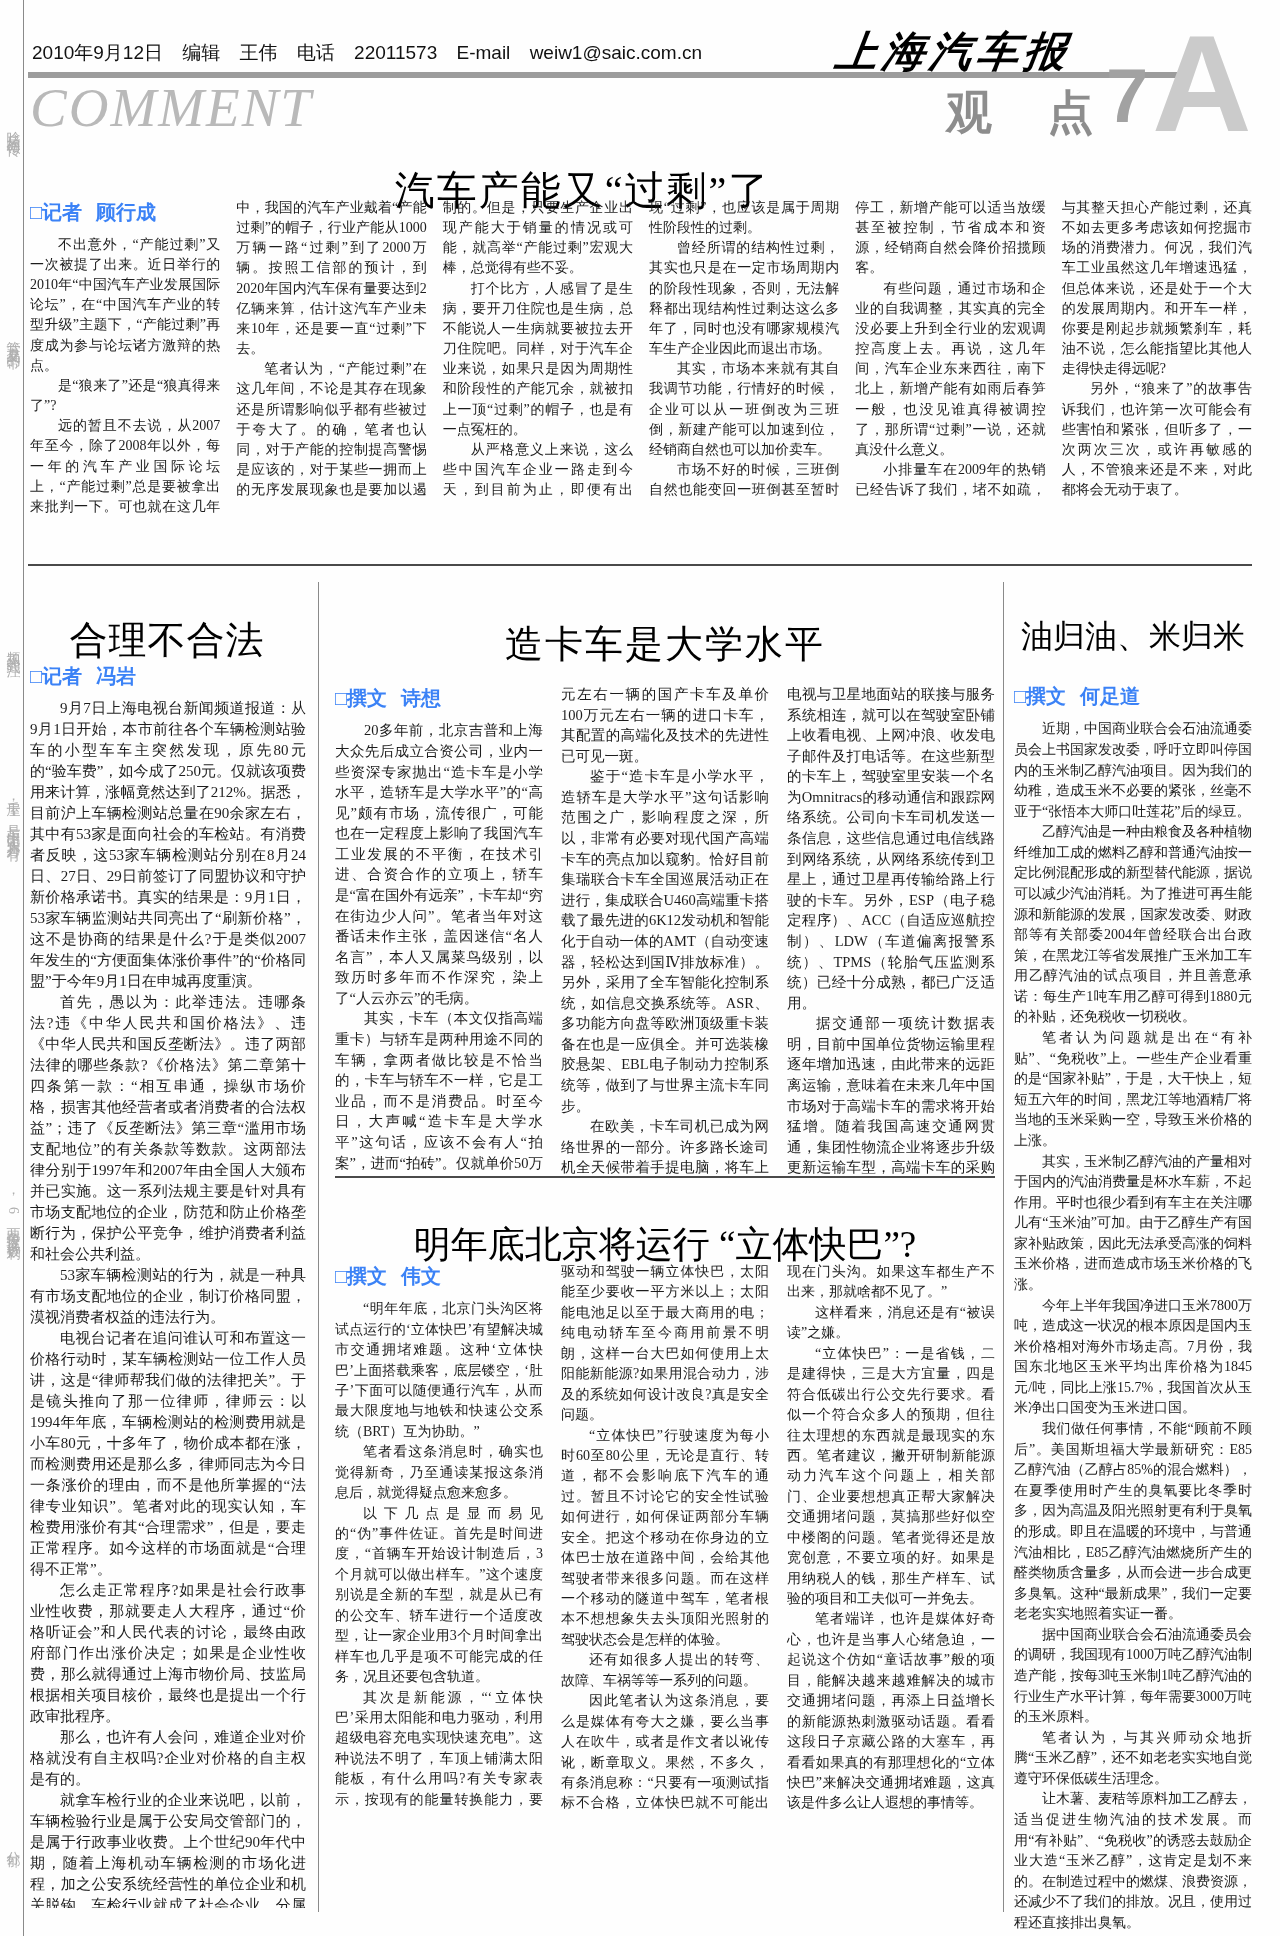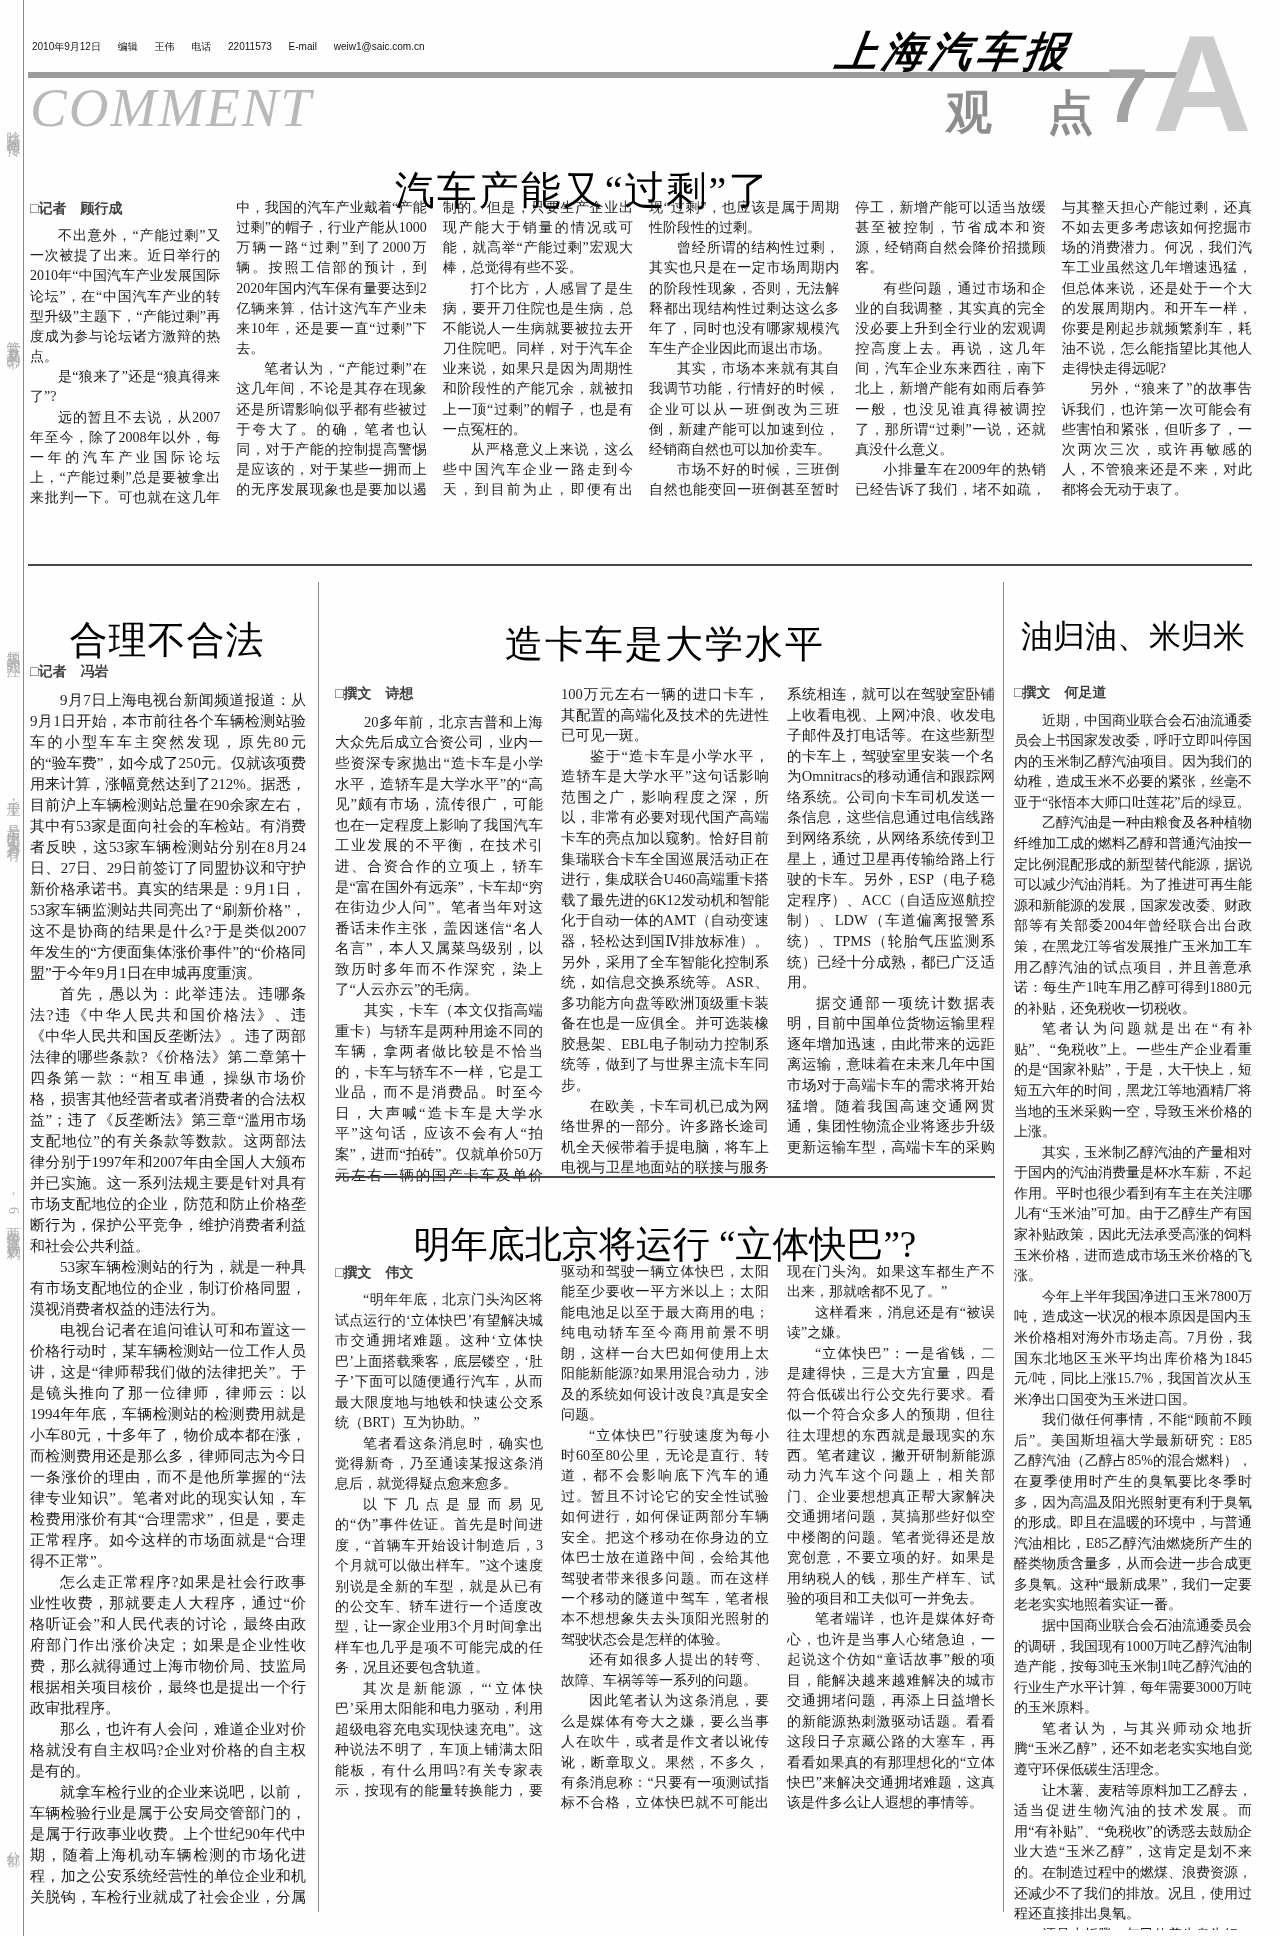--- a/index.html
+++ b/index.html
@@ -10,21 +10,21 @@
   .edge-frag{position:absolute;left:0px;writing-mode:vertical-rl;font-size:14px;color:#6f6f6f;
              opacity:.55;letter-spacing:3px;width:22px;overflow:hidden;}
   .frag1{top:120px;height:190px;}
   .frag2{top:330px;height:170px;}
   .frag3{top:640px;height:120px;}
   .frag4{top:790px;height:330px;}
   .frag5{top:1190px;height:330px;}
   .frag6{top:1840px;height:90px;}
   
   .info-line{position:absolute;left:32px;top:40px;font-family:"Liberation Sans","DejaVu Sans",sans-serif;
-             font-size:10px;color:#111;white-space:nowrap;}
+             font-size:19px;color:#111;white-space:nowrap;}
   .info-line span{margin-right:14px;}
   .paper-name{position:absolute;left:836px;top:24px;font-size:42px;font-weight:bold;font-style:italic;
               letter-spacing:5px;transform:skewX(-8deg);color:#000;}
   .top-rule{position:absolute;left:28px;top:72px;width:1156px;height:6px;background:#9c9c9c;}
   .comment-title{position:absolute;left:30px;top:76px;font-size:55px;color:#b9b9b9;letter-spacing:2px;
                  font-family:"Liberation Serif",serif;font-style:italic;}
   .section-cn{position:absolute;left:946px;top:82px;font-size:46px;font-weight:bold;color:#8d8d8d;
               letter-spacing:22px;white-space:nowrap;}
   .page-7{position:absolute;left:1106px;top:58px;font-size:76px;font-weight:bold;color:#a2a2a2;
           font-family:"Liberation Sans",sans-serif;line-height:1;}
@@ -40,22 +40,22 @@
   
   .rule{position:absolute;background:#4a4a4a;}
   .rule-under-a1{left:28px;top:564px;width:1224px;height:2px;}
   .rule-under-a3{left:335px;top:1176px;width:660px;height:2px;}
   .vdiv{position:absolute;width:1px;background:#8a8a8a;top:582px;height:1330px;}
   .vdiv-left{left:318px;}
   .vdiv-right{left:1003px;}
   
   .body-text{position:absolute;text-align:justify;overflow:hidden;color:#1c1c1c;}
   .body-text p{margin:0;text-indent:2em;}
-  .byline{font-family:"Liberation Sans","DejaVu Sans",sans-serif;font-weight:bold;font-size:14px;
-          margin:0 0 8px 0;text-indent:0;color:#404040;}
+  .byline{font-family:"Liberation Sans","DejaVu Sans",sans-serif;font-weight:bold;font-size:20px;
+          margin:0 0 8px 0;text-indent:0;color:#3b82f6;}
   .byline .nm{margin-left:14px;}
   .a1-body{left:30px;top:198px;width:1222px;height:352px;column-count:6;column-gap:16px;
            font-size:14px;line-height:1.44;}
   .a2-body{left:30px;top:662px;width:276px;height:1246px;font-size:15px;line-height:1.40;}
   .a3-body{left:335px;top:684px;width:660px;height:508px;column-count:3;column-gap:18px;
            font-size:14.5px;line-height:1.42;}
   .a4-body{left:335px;top:1262px;width:660px;height:646px;column-count:3;column-gap:18px;
            font-size:14px;line-height:1.46;}
   .a5-body{left:1014px;top:660px;width:238px;height:1248px;font-size:14px;line-height:1.47;margin-top:22px;}
 </style>

